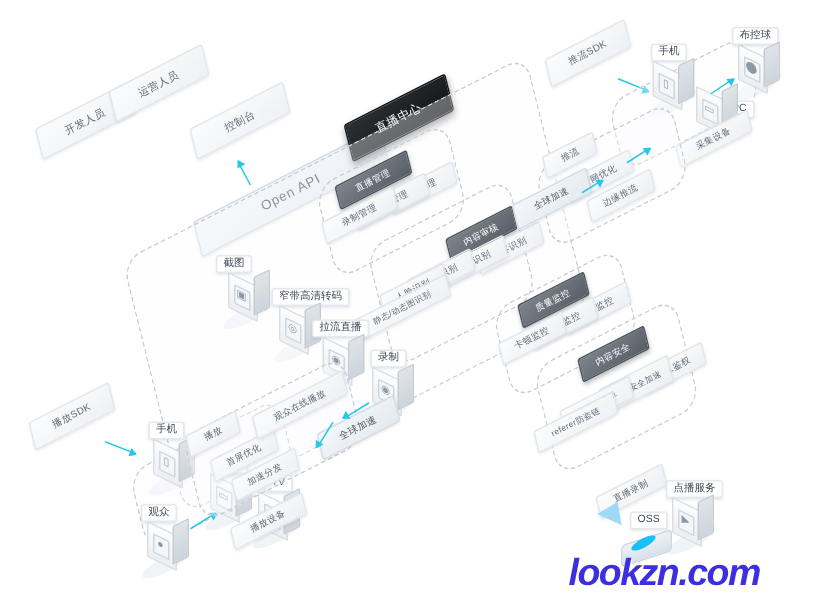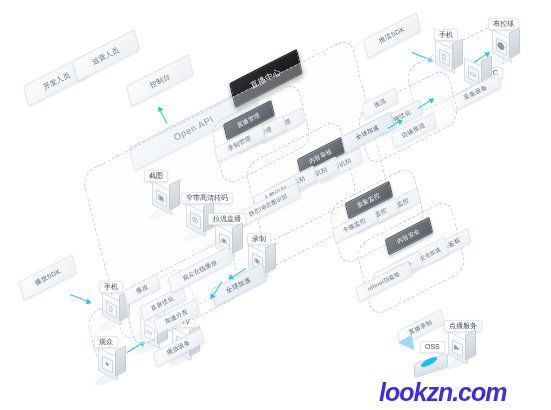--- a/index.html
+++ b/index.html
@@ -430,15 +430,15 @@
   </div>
 
   <div class="callout" style="left:420px;top:341px;font-size:7px;">
     <span>OSS</span>
   </div>
   <div class="disc" style="left:414px;top:354px;">
     <div class="body"></div>
     <div class="top"></div>
   </div>
 
-  <div id="watermark" style="left:379px;top:378px;font-size:25px;">lookzn.com</div>
+  <div id="watermark" style="left:379px;top:368px;font-size:25px;">lookzn.com</div>
 
 </div>
 
 </body></html>

